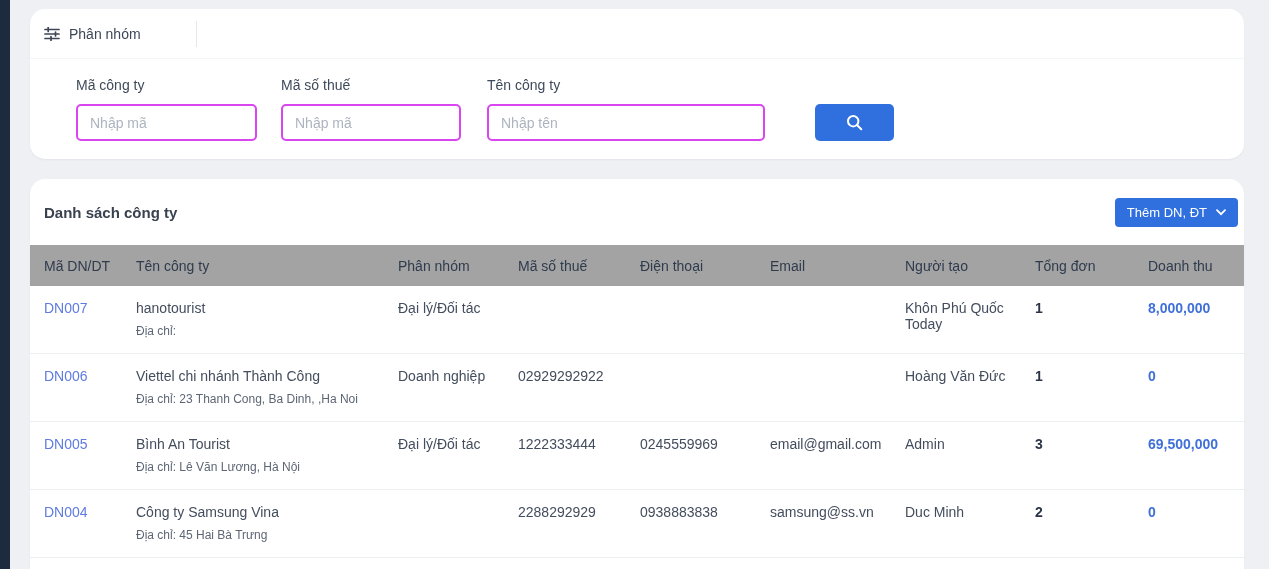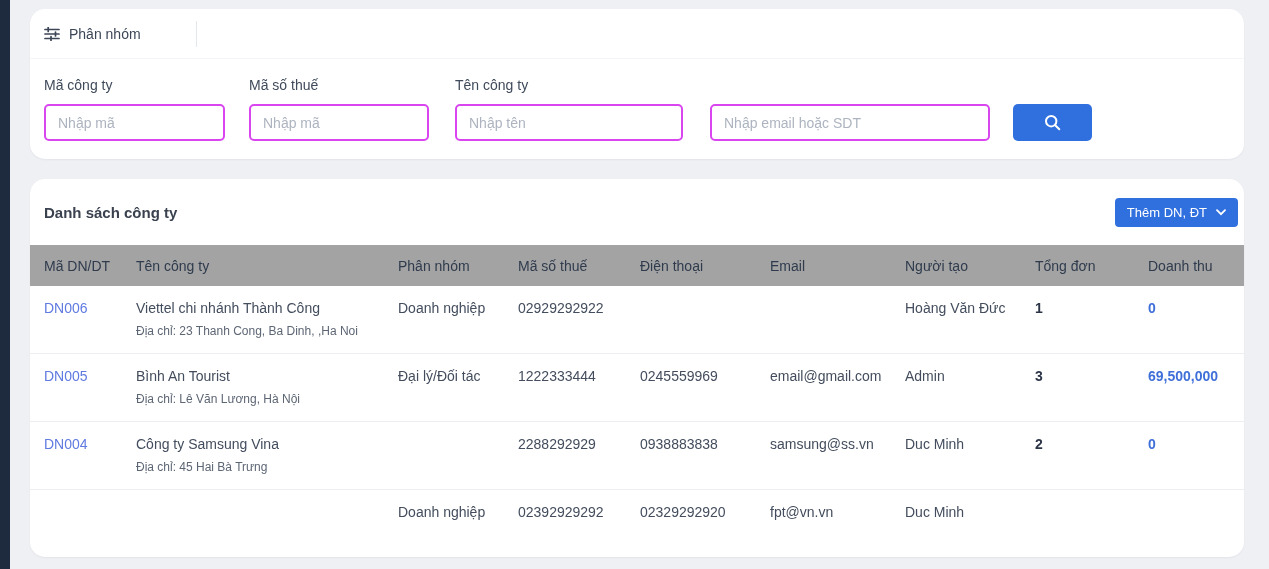--- a/index.html
+++ b/index.html
@@ -14,31 +14,31 @@
   .card{background:#fff;border-radius:15px;box-shadow:0 1px 2px rgba(16,24,40,.05);}
 
   
   .tabs-row{display:flex;align-items:center;height:49px;padding:0 14px;border-bottom:1px solid #f4f5f8;}
   .group-wrap{display:flex;align-items:center;gap:9px;color:#3c4656;font-size:14px;width:152px;cursor:pointer;}
   .vdivider{width:1px;height:26px;background:#e4e7eb;}
   .tabs{display:flex;margin-left:3px;}
   .tab{background:none;border:0;font-family:inherit;font-size:14px;color:#3e4555;padding:6px 11px;cursor:pointer;}
   .tab.active{color:#4c5bd4;}
 
-  .fields-row{display:flex;align-items:flex-end;padding:18px 14px 18px 14px;}
+  .fields-row{display:flex;align-items:flex-end;padding:18px 14px 18px 14px;margin-left:32px;}
   .field{display:flex;flex-direction:column;}
   .field label{font-size:14px;color:#3f4a5a;margin-bottom:11px;}
   .field input{
     height:37px;border:2px solid #d946ef;border-radius:5px;padding:0 12px;
     font-size:14px;color:#3f4a5a;outline:none;box-sizing:border-box;font-family:inherit;
   }
   .field input::placeholder{color:#adb4bf;}
   .field:nth-child(1) input{width:181px;} .field:nth-child(1){margin-right:24px;}
   .field:nth-child(2) input{width:180px;} .field:nth-child(2){margin-right:26px;}
-  .field:nth-child(3) input{width:228px;} .field:nth-child(3){margin-right:27px;}
+  .field:nth-child(3) input{width:278px;} .field:nth-child(3){margin-right:27px;}
   .field:nth-child(4) input{width:280px;} .field:nth-child(4){margin-right:23px;}
   .search-btn{
     width:79px;height:37px;background:#2f6fde;border:0;border-radius:5px;
     display:flex;align-items:center;justify-content:center;cursor:pointer;
   }
 
   
   .table-card{margin-top:20px;overflow:hidden;}
   .card-head{height:66px;display:flex;align-items:center;justify-content:space-between;padding:0 6px 0 14px;gap:37px;}
   .card-title{font-size:15px;font-weight:bold;color:#3a4250;}
@@ -104,21 +104,20 @@
   </div>
           <div class="field">
     <label>Mã số thuế</label>
     <input type="text" placeholder="Nhập mã" style="">
   </div>
           <div class="field">
     <label>Tên công ty</label>
     <input type="text" placeholder="Nhập tên" style="">
   </div>
           <div class="field">
-    <input type="text" placeholder="Nhập email hoặc SDT" style="">
   </div>
         </div>
       <button class="search-btn">
         <span class="icon">
           <svg width="17" height="17" viewBox="0 0 17 17" fill="none" stroke="#ffffff" stroke-width="2" stroke-linecap="round">
             <circle cx="7.2" cy="7.2" r="5.2"></circle>
               <line x1="11.2" y1="11.2" x2="15.3" y2="15.3"></line>
           </svg>
         </span>
       </button>
@@ -158,20 +157,34 @@
             <th>Mã số thuế</th>
             <th>Điện thoại</th>
             <th>Email</th>
             <th>Người tạo</th>
             <th>Tổng đơn</th>
             <th>Doanh thu</th>
           </tr>
         </thead>
       <tbody id="tbody">
           <tr>
+    <td><span class="code">DN007</span></td>
+    <td>
+      <div>hanotourist</div>
+      <div class="addr">Địa chỉ:</div>
+    </td>
+    <td>Đại lý/Đối tác</td>
+    <td></td>
+    <td></td>
+    <td></td>
+    <td>Khôn Phú Quốc Today</td>
+    <td><span class="orders">1</span></td>
+    <td><span class="revenue">8,000,000</span></td>
+  </tr>
+          <tr>
     <td><span class="code">DN006</span></td>
     <td>
       <div>Viettel chi nhánh Thành Công</div>
       <div class="addr">Địa chỉ: 23 Thanh Cong, Ba Dinh, ,Ha Noi</div>
     </td>
     <td>Doanh nghiệp</td>
     <td>02929292922</td>
     <td></td>
     <td></td>
     <td>Hoàng Văn Đức</td>

